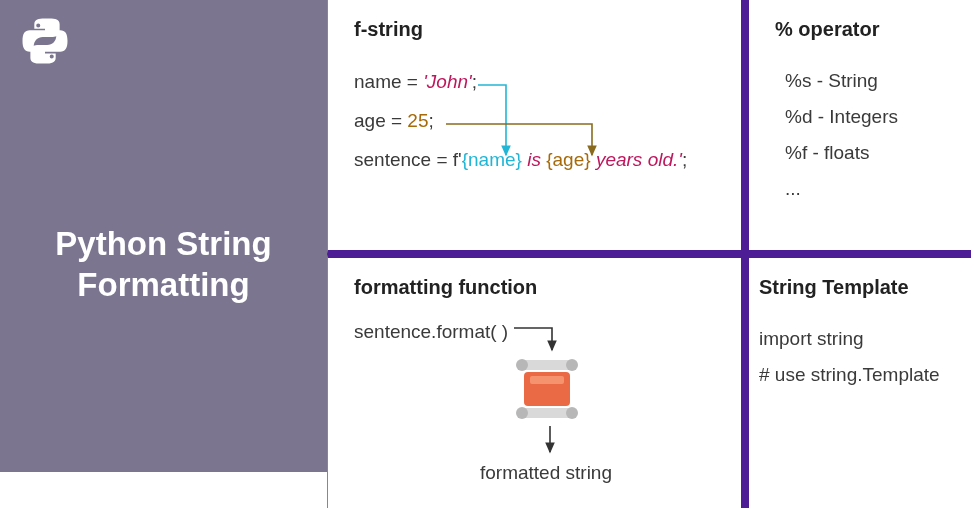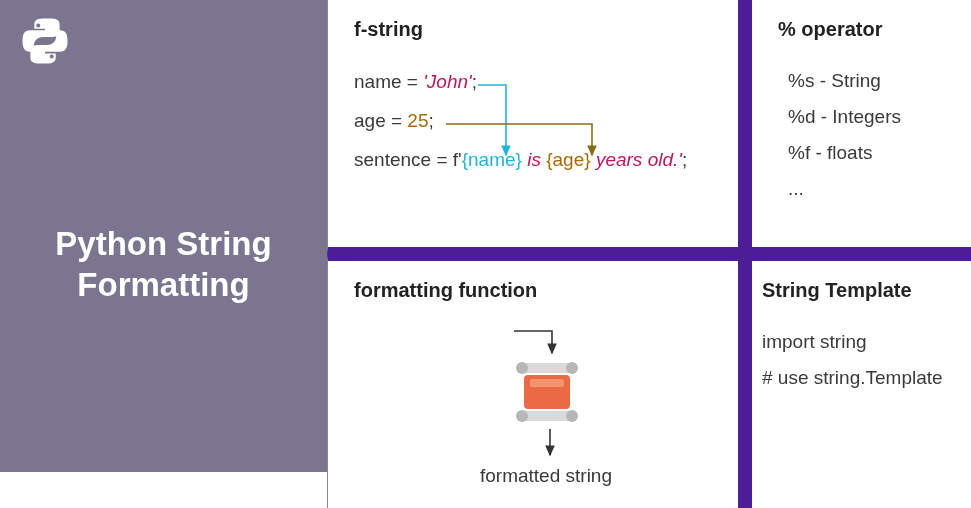--- a/index.html
+++ b/index.html
@@ -7,21 +7,21 @@
   .canvas { width: 971px; height: 508px; display: flex; }
   .left {
     width: 327px; height: 472px; background: #7b7590;
     display: flex; flex-direction: column; align-items: flex-start;
     color: #fff;
   }
   .logo-wrap { width: 100%; padding: 14px 18px; }
   .title-wrap { flex: 1; display: flex; align-items: center; justify-content: center; width: 100%; padding: 0 24px; margin-top:-30px; }
   .title { font-size: 33px; font-weight: 800; text-align: center; line-height: 1.25; }
   .right { flex: 1; display: grid; grid-template-columns: 418px 226px; grid-template-rows: 254px 254px; }
-  .cell { border: 7px solid #4c1d95; padding: 18px 20px 14px 26px; position: relative; overflow: hidden; }
+  .cell { border: 4px solid #4c1d95; padding: 18px 20px 14px 26px; position: relative; overflow: hidden; }
   .cell-tl { border-top: none; border-left: 1px solid #888; }
   .cell-tr { border-top: none; border-right: none; }
   .cell-bl { border-bottom: none; border-left: 1px solid #888; }
   .cell-br { border-bottom: none; border-right: none; padding-left: 10px; padding-right:0;}
   .section-title { font-size: 20px; font-weight: 700; color: #222; margin-bottom: 22px; }
   .codeblock { font-size: 19px; color: #3a3a3a; line-height: 2.05; font-family: Arial, sans-serif; }
   .tok-str { color: #be185d; font-style: italic; }
   .tok-num { color: #a66a0a; }
   .tok-name-brace { color: #22b6d6; }
   .tok-age-brace { color: #a66a0a; }
@@ -84,20 +84,21 @@
       <div class="oplist">
         <div>%s - String</div>
         <div>%d - Integers</div>
         <div>%f - floats</div>
         <div>...</div>
       </div>
     </div>
 
     <div class="cell cell-bl">
       <div class="section-title">formatting function</div>
+      <div class="fmt-call">sentence.format( )</div>
 
       <div class="machine-wrap">
         <svg width="86" height="70" viewBox="0 0 86 70">
           <rect x="16" y="6" width="54" height="10" rx="4" fill="#d9d9d9"></rect>
           <ellipse cx="18" cy="11" rx="6" ry="6" fill="#b7b7b7"></ellipse>
           <ellipse cx="68" cy="11" rx="6" ry="6" fill="#b7b7b7"></ellipse>
           <rect x="20" y="18" width="46" height="34" rx="4" fill="#ea6a45"></rect>
           <rect x="26" y="22" width="34" height="8" rx="2" fill="#f5936f"></rect>
           <rect x="16" y="54" width="54" height="10" rx="4" fill="#d9d9d9"></rect>
           <ellipse cx="18" cy="59" rx="6" ry="6" fill="#b7b7b7"></ellipse>

